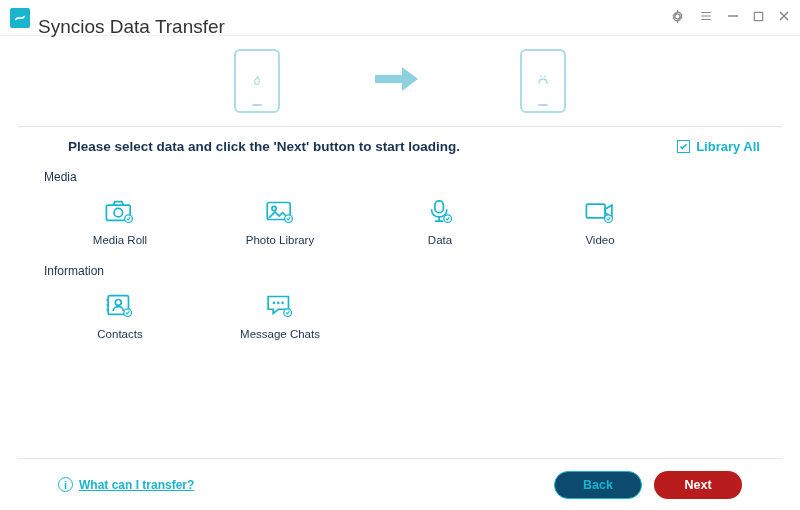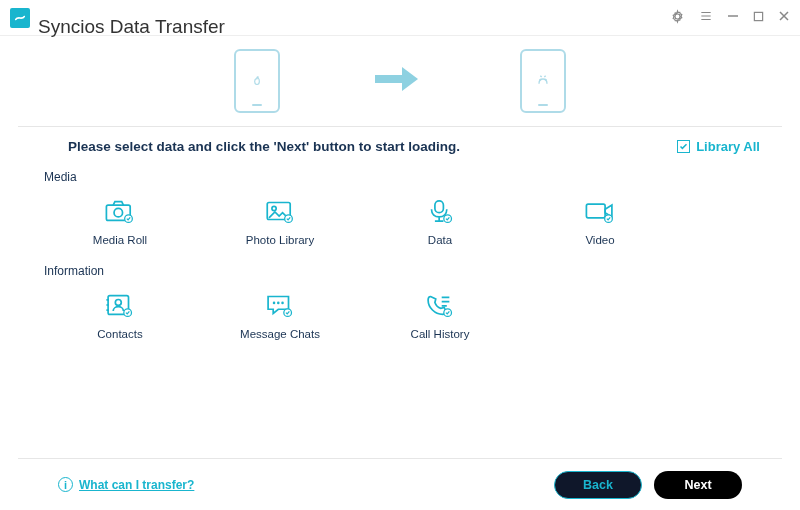--- a/index.html
+++ b/index.html
@@ -25,22 +25,22 @@
   .item { width: 160px; text-align: center; cursor: pointer; }
   .item .ic { height: 34px; display:flex; align-items:center; justify-content:center; margin-bottom: 6px; }
   .item .ic svg { width: 34px; height: 28px; }
   .item .lb { font-size: 11.5px; color: #1a3353; }
   .footer { position: absolute; left:0; right:0; bottom: 0; border-top: 1px solid #e6e6e6; height: 52px; display:flex; align-items:center; padding: 0 40px; margin: 0 18px; }
   .help { display: flex; align-items: center; gap: 6px; color: #19b5ce; font-size: 12px; }
   .help .qm { width:15px; height:15px; border:1.5px solid #19b5ce; border-radius:50%; display:flex; align-items:center; justify-content:center; font-weight:700; font-size:11px;}
   .help-link { text-decoration: underline; cursor:pointer; font-weight:600;}
   .btns { margin-left: auto; display: flex; gap: 12px; }
   .btn { width: 88px; height: 28px; border-radius: 14px; font-size: 12.5px; font-weight: 600; display:flex; align-items:center; justify-content:center; cursor:pointer; }
-  .btn-back { border: 1.5px solid #19b5ce; color: #19b5ce; background:#0f172a; }
-  .btn-next { background: #000000; color: #fff; }
+  .btn-back { border: 1.5px solid #19b5ce; color: #19b5ce; background:#0c4a6e; }
+  .btn-next { background: #b91c1c; color: #fff; }
   .stroke-blue { stroke: #19b5ce; fill: none; stroke-width: 2; }
   .stroke-light { stroke: #aedbe8; fill: none; stroke-width: 2; }
   .fill-light { fill: #aedbe8; }
   .badge-circle { fill:#fff; stroke:#19b5ce; stroke-width:1.5;}
 </style>
 </head>
 <body>
 
 <div class="titlebar">
   <div class="logo-box">
@@ -181,31 +181,20 @@
             <path class="stroke-blue" d="M6 6h24v15H18l-6 5v-5H6z"></path>
             <circle cx="13" cy="13.5" r="1.5" fill="#19b5ce"></circle>
             <circle cx="18" cy="13.5" r="1.5" fill="#19b5ce"></circle>
             <circle cx="23" cy="13.5" r="1.5" fill="#19b5ce"></circle>
             <circle cx="29" cy="25" r="4.5" class="badge-circle"></circle>
             <path d="M27 25l1.5 1.5L31 23.5" stroke="#19b5ce" stroke-width="1.5" fill="none"></path>
           </svg>
       </div>
       <div class="lb">Message Chats</div>
     </div>
-    <div class="item">
-      <div class="ic">
-        <svg viewBox="0 0 40 32">
-            <path class="stroke-blue" d="M9 6c-2 0-3 2-3 4 0 9 8 17 17 17 2 0 4-1 4-3l-2-5-4 1c-3-1-6-4-7-7l1-4z"></path>
-            <path class="stroke-blue" stroke-width="2" d="M22 7h9M22 12h9M22 17h6"></path>
-            <circle cx="29" cy="25" r="4.5" class="badge-circle"></circle>
-            <path d="M27 25l1.5 1.5L31 23.5" stroke="#19b5ce" stroke-width="1.5" fill="none"></path>
-          </svg>
-      </div>
-      <div class="lb">Call History</div>
-    </div>
   </div>
 </div>
 
 <div class="footer">
   <div class="help">
     <span class="qm">i</span>
     <span class="help-link">What can I transfer?</span>
   </div>
   <div class="btns">
     <div class="btn btn-back">Back</div>

